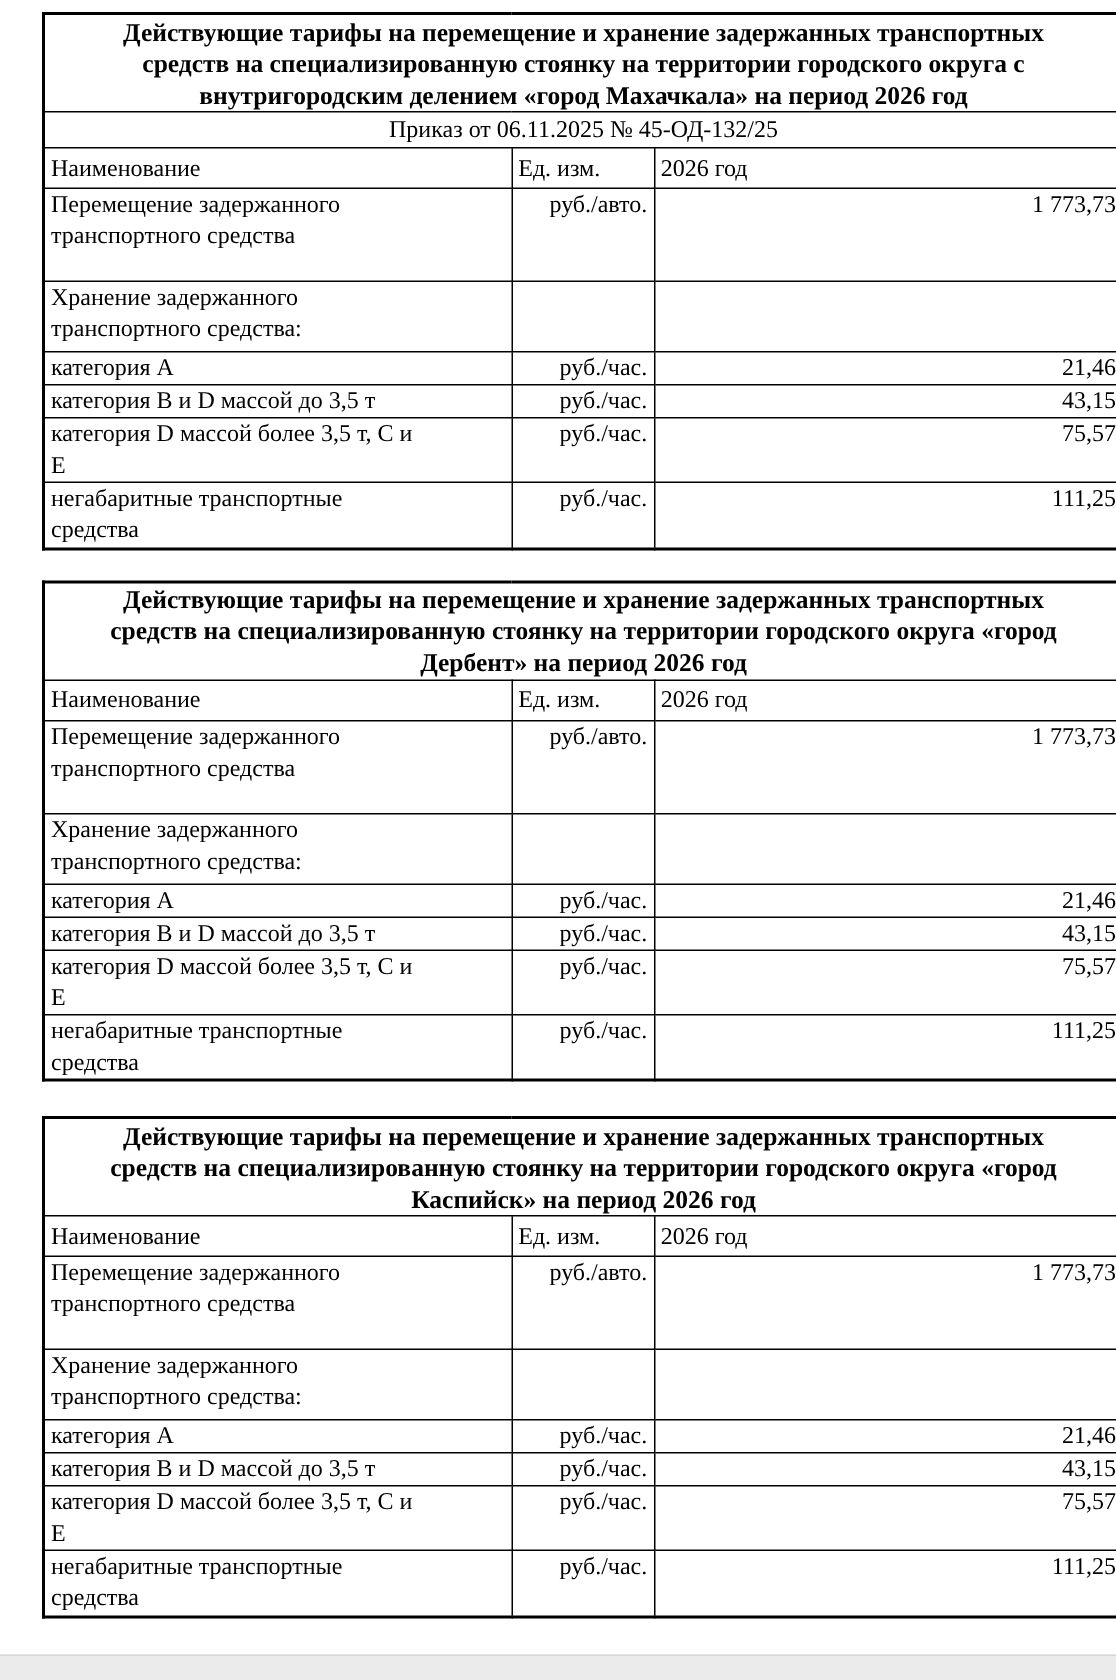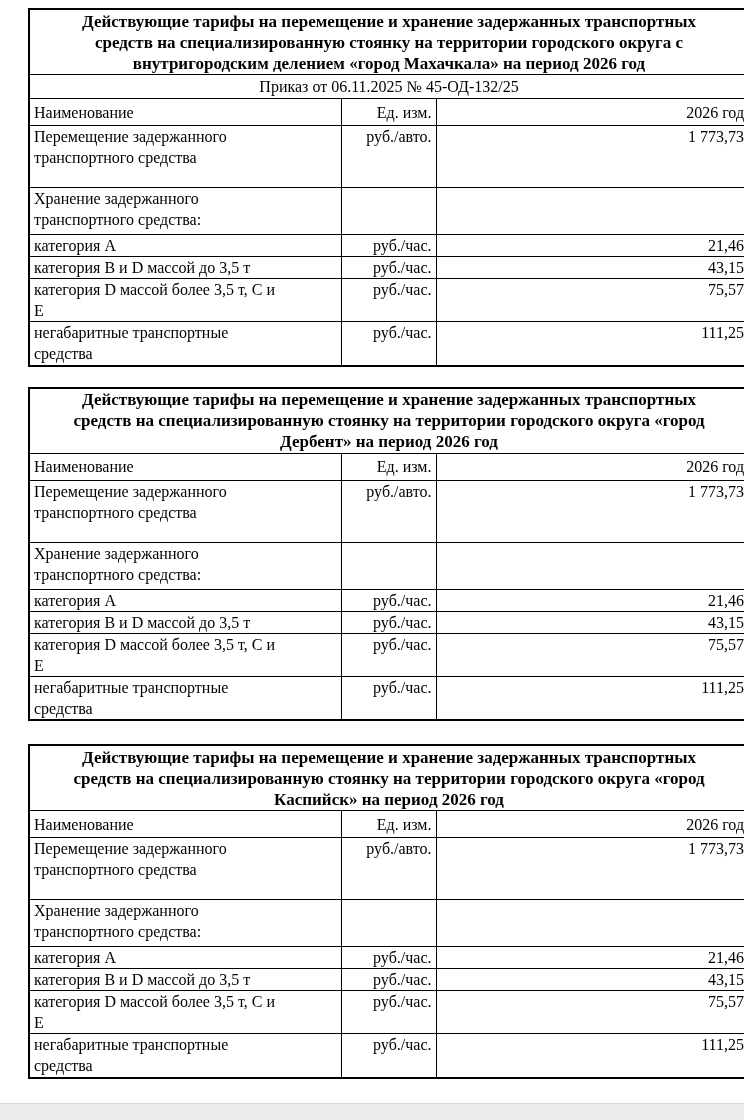--- a/index.html
+++ b/index.html
@@ -52,21 +52,21 @@
     text-align: center;
     height: 23px;
     vertical-align: middle;
   }
   tr.head-row td {
     height: 26px;
     vertical-align: middle;
   }
   tr.head-row td.unit-col,
   tr.head-row td.year-col {
-    text-align: right;
+    text-align: left;
   }
   td.unit-cell, td.value-cell {
     text-align: right;
   }
   tr.r-move   { height: 62px; margin-left: 21px; }
   tr.r-store  { height: 47px; }
   tr.r-single { height: 22px; }
   tr.r-catd   { height: 42px; }
   tr.r-over   { height: 44px; }
   td.vmid { vertical-align: middle; }

